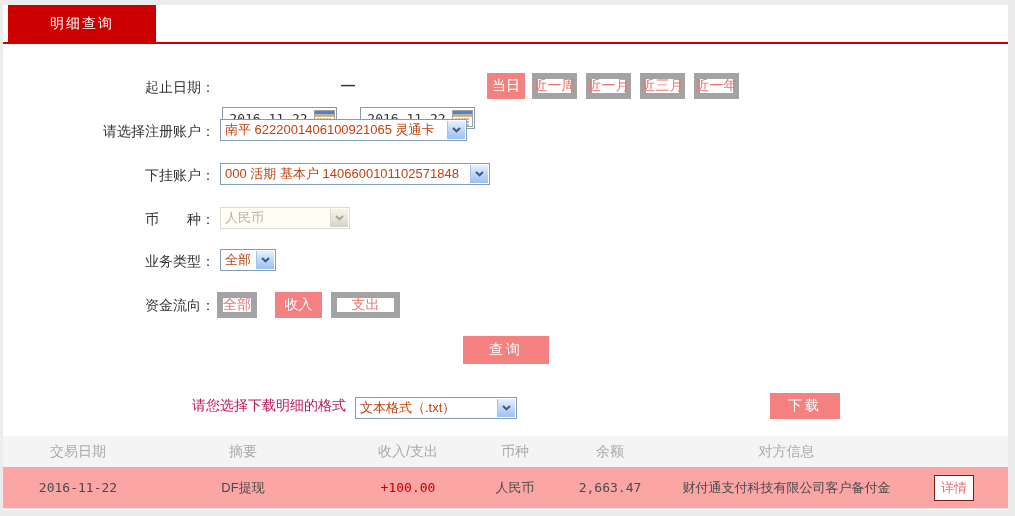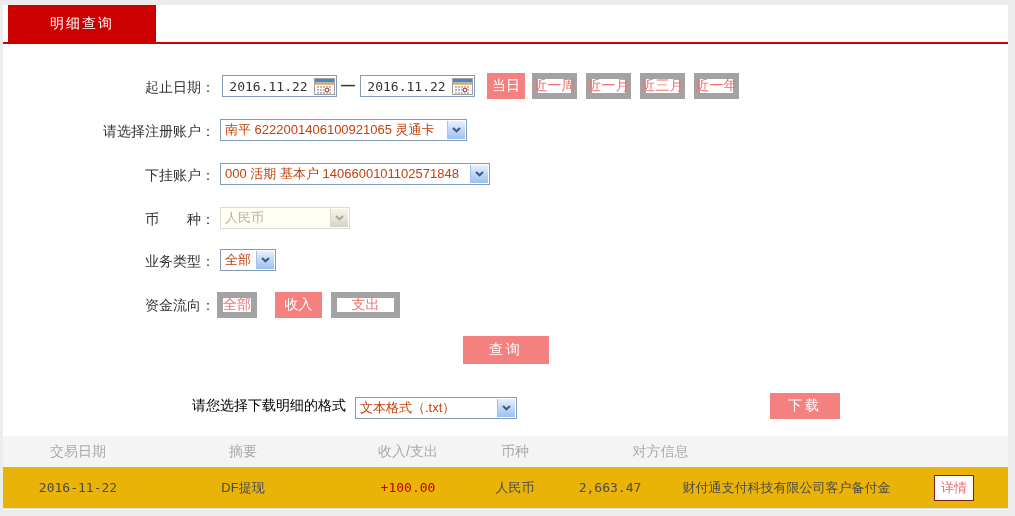--- a/index.html
+++ b/index.html
@@ -19,21 +19,21 @@
     letter-spacing:2px; cursor:pointer;
   }
   .red-line { position:absolute; left:3px; top:42px; width:1005px; height:2px; background:#cc0000; }
 
   
   .flabel { position:absolute; right:800px; white-space:nowrap; color:#333; line-height:16px; }
 
   
   .dateinput {
     position:absolute; box-sizing:border-box; width:115px; height:22px;
-    border:1px solid #7f9db9; background:#fff; display:flex; align-items:center;
+    border:1px solid #7f9db9; background:#fff; display:flex; align-items:center;margin-top:32px;
   }
   .dateinput input {
     border:0; outline:0; flex:1; min-width:0; text-align:center;
     font:13px "DejaVu Sans Mono","Liberation Mono",monospace; color:#333; background:transparent;
   }
   .cal { width:21px; height:17px; margin-right:1px; cursor:pointer; flex:0 0 auto; }
   .datesep { position:absolute; color:#333; font-weight:bold; }
 
   
   .pill {
@@ -63,31 +63,31 @@
     border-left-color:#d8d8ca;
   }
 
   
   .bigbtn {
     position:absolute; box-sizing:border-box; background:#f58080; color:#fff;
     display:flex; align-items:center; justify-content:center;
     letter-spacing:3px; cursor:pointer; font-size:14px;
   }
 
-  .plain-text { position:absolute; white-space:nowrap; color:#000000;text-align:center; }
+  .plain-text { position:absolute; white-space:nowrap; color:#be185d;text-align:center; }
 
   
   .thead {
     position:absolute; left:3px; top:436px; width:1005px; height:31px;
     background:#f4f4f4; display:flex; align-items:center;
     color:#a9a9a9; font-size:14px;
   }
   .trow {
     position:absolute; left:3px; top:467px; width:1005px; height:42px;
-    box-sizing:border-box; background:#eab308; border-bottom:1px solid #e2e2e2;
+    box-sizing:border-box; background:#fca5a5; border-bottom:1px solid #e2e2e2;
     display:flex; align-items:center; font-size:13px; color:#4a4a4a;
   }
   .c1{width:150px;text-align:center}
   .c2{width:180px;text-align:center}
   .c3{width:150px;text-align:center}
   .c4{width:64px;text-align:center}
   .c5{width:126px;text-align:center}
   .c6{width:227px;text-align:center}
   .c7{width:108px;display:flex;justify-content:center}
   .mono { font-family:"DejaVu Sans Mono","Liberation Mono",monospace; }
@@ -224,20 +224,21 @@
         </svg>
     </span>
   </div>
   <div class="bigbtn" style="left:770px; top:393px; width:70px; height:26px">下载</div>
 
   <div class="thead">
     <div class="c1">交易日期</div>
     <div class="c2">摘要</div>
     <div class="c3">收入/支出</div>
     <div class="c4">币种</div>
+    <div class="c5">余额</div>
     <div class="c6">对方信息</div>
     <div class="c7"></div>
   </div>
 
   <div class="trow">
     <div class="c1 mono">2016-11-22</div>
     <div class="c2">DF提现</div>
     <div class="c3 mono amount">+100.00</div>
     <div class="c4">人民币</div>
     <div class="c5 mono">2,663.47</div>

